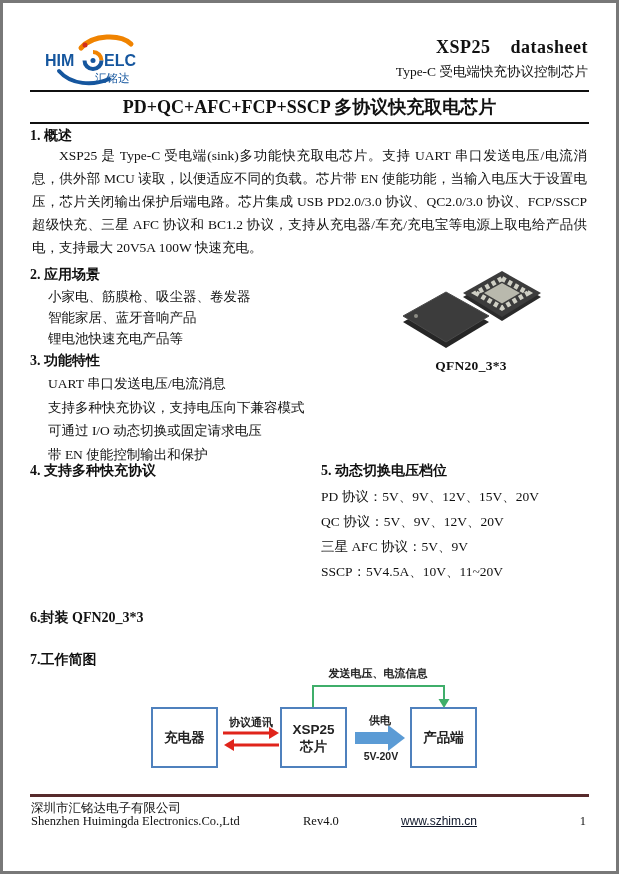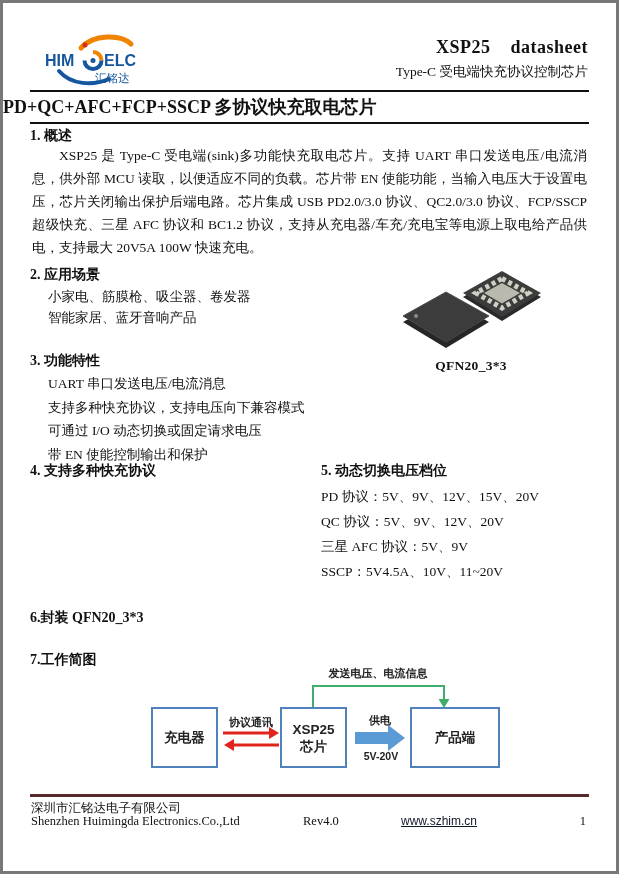--- a/index.html
+++ b/index.html
@@ -15,21 +15,21 @@
     margin:0 auto;
   }
   
   .hdr { position:absolute; top:28px; left:38px; right:28px; height:58px; }
   .logo { position:absolute; left:0; top:2px; width:112px; height:54px; }
   .hdr-titles { position:absolute; right:0; top:6px; text-align:right; }
   .hdr-title { font-size:18px; font-weight:bold; white-space:pre; letter-spacing:.5px; }
   .hdr-sub   { font-size:13.5px; margin-top:5px; }
   .rule { position:absolute; left:27px; right:27px; height:2px; background:#101010; }
   #rule1 { top:87px; } #rule2 { top:119px; }
-  .doc-title { position:absolute; top:92px; left:0; right:0; text-align:left;
+  .doc-title { position:absolute; top:92px; left:0; right:0; text-align:center;
                font-size:18px; font-weight:bold; }
   
   .shead { position:absolute; left:27px; font-size:14px; font-weight:bold; }
   .para  { position:absolute; left:29px; right:29px; font-size:13.5px;
            line-height:23px; text-align:justify; text-indent:2em; }
   .ulist { list-style:none; position:absolute; font-size:13.5px; }
   .ulist li { white-space:nowrap; }
   
   .chipfig { position:absolute; top:263px; left:388px; width:160px; text-align:center; }
   .chipfig .lbl { font-size:13.5px; font-weight:bold; margin-top:2px; letter-spacing:.3px; }
@@ -79,20 +79,21 @@
   <div class="doc-title">PD+QC+AFC+FCP+SSCP 多协议快充取电芯片</div>
   <div class="rule" id="rule2"></div>
 
   <div class="shead" style="top:124px;">1. 概述</div>
   <div class="para" style="top:141px;">XSP25 是 Type-C 受电端(sink)多功能快充取电芯片。支持 UART 串口发送电压/电流消息，供外部 MCU 读取，以便适应不同的负载。芯片带 EN 使能功能，当输入电压大于设置电压，芯片关闭输出保护后端电路。芯片集成 USB  PD2.0/3.0 协议、QC2.0/3.0 协议、FCP/SSCP 超级快充、三星 AFC 协议和 BC1.2 协议，支持从充电器/车充/充电宝等电源上取电给产品供电，支持最大 20V5A 100W 快速充电。</div>
 
   <div class="shead" style="top:263px;">2. 应用场景</div>
   <ul class="ulist" style="top:283px; left:45px; line-height:21px;">
     <li>小家电、筋膜枪、吸尘器、卷发器</li>
     <li>智能家居、蓝牙音响产品</li>
+    <li>锂电池快速充电产品等</li>
   </ul>
 
   <div class="chipfig">
     <svg width="150" height="86" viewBox="0 0 150 86">
 
       <polygon points="50,32 93,56 50,82 7,56" fill="#262626"></polygon>
       <polygon points="50,26 93,50 50,76 7,50" fill="#3c3c3c"></polygon>
       <polygon points="50,26 93,50 50,76 7,50" fill="none" stroke="#4a4a4a" stroke-width="1"></polygon>
       <circle cx="20" cy="50" r="2" fill="#8d8d85"></circle>
 
@@ -143,21 +144,21 @@
     <div class="dlabel" style="top:3px; left:255px; width:180px;">发送电压、电流信息</div>
     <div class="dlabel" style="top:26px; left:252px; width:24px;margin-top:24px;">TX</div>
 
     <div class="dbox" style="left:118px; width:67px;">
       <span>充电器</span>
     </div>
     <div class="dbox" style="left:247px; width:67px;">
       <span>XSP25</span>
       <span>芯片</span>
     </div>
-    <div class="dbox" style="left:377px; width:90px;">
+    <div class="dbox" style="left:377px; width:67px;">
       <span>产品端</span>
     </div>
 
     <div class="dlabel" style="top:52px; left:189px; width:58px;">协议通讯</div>
     <div class="dlabel" style="top:50px; left:326px; width:42px;">供电</div>
     <div class="dlabel" style="top:87px; left:322px; width:52px; font-size:10.5px;">5V-20V</div>
   </div>
 
   <div class="frule"></div>
   <div class="fcn">深圳市汇铭达电子有限公司</div>

